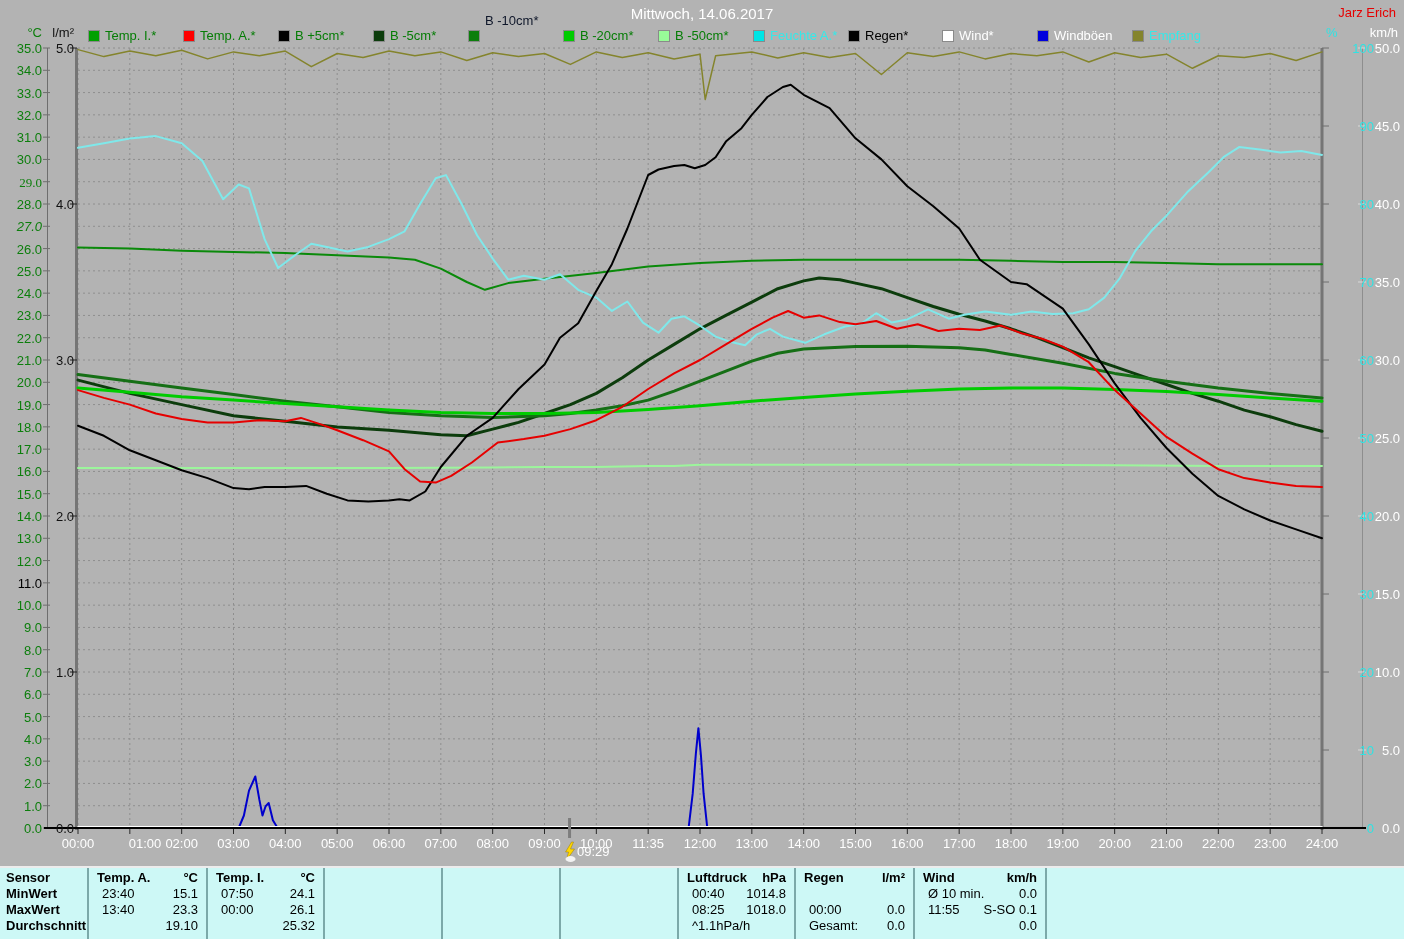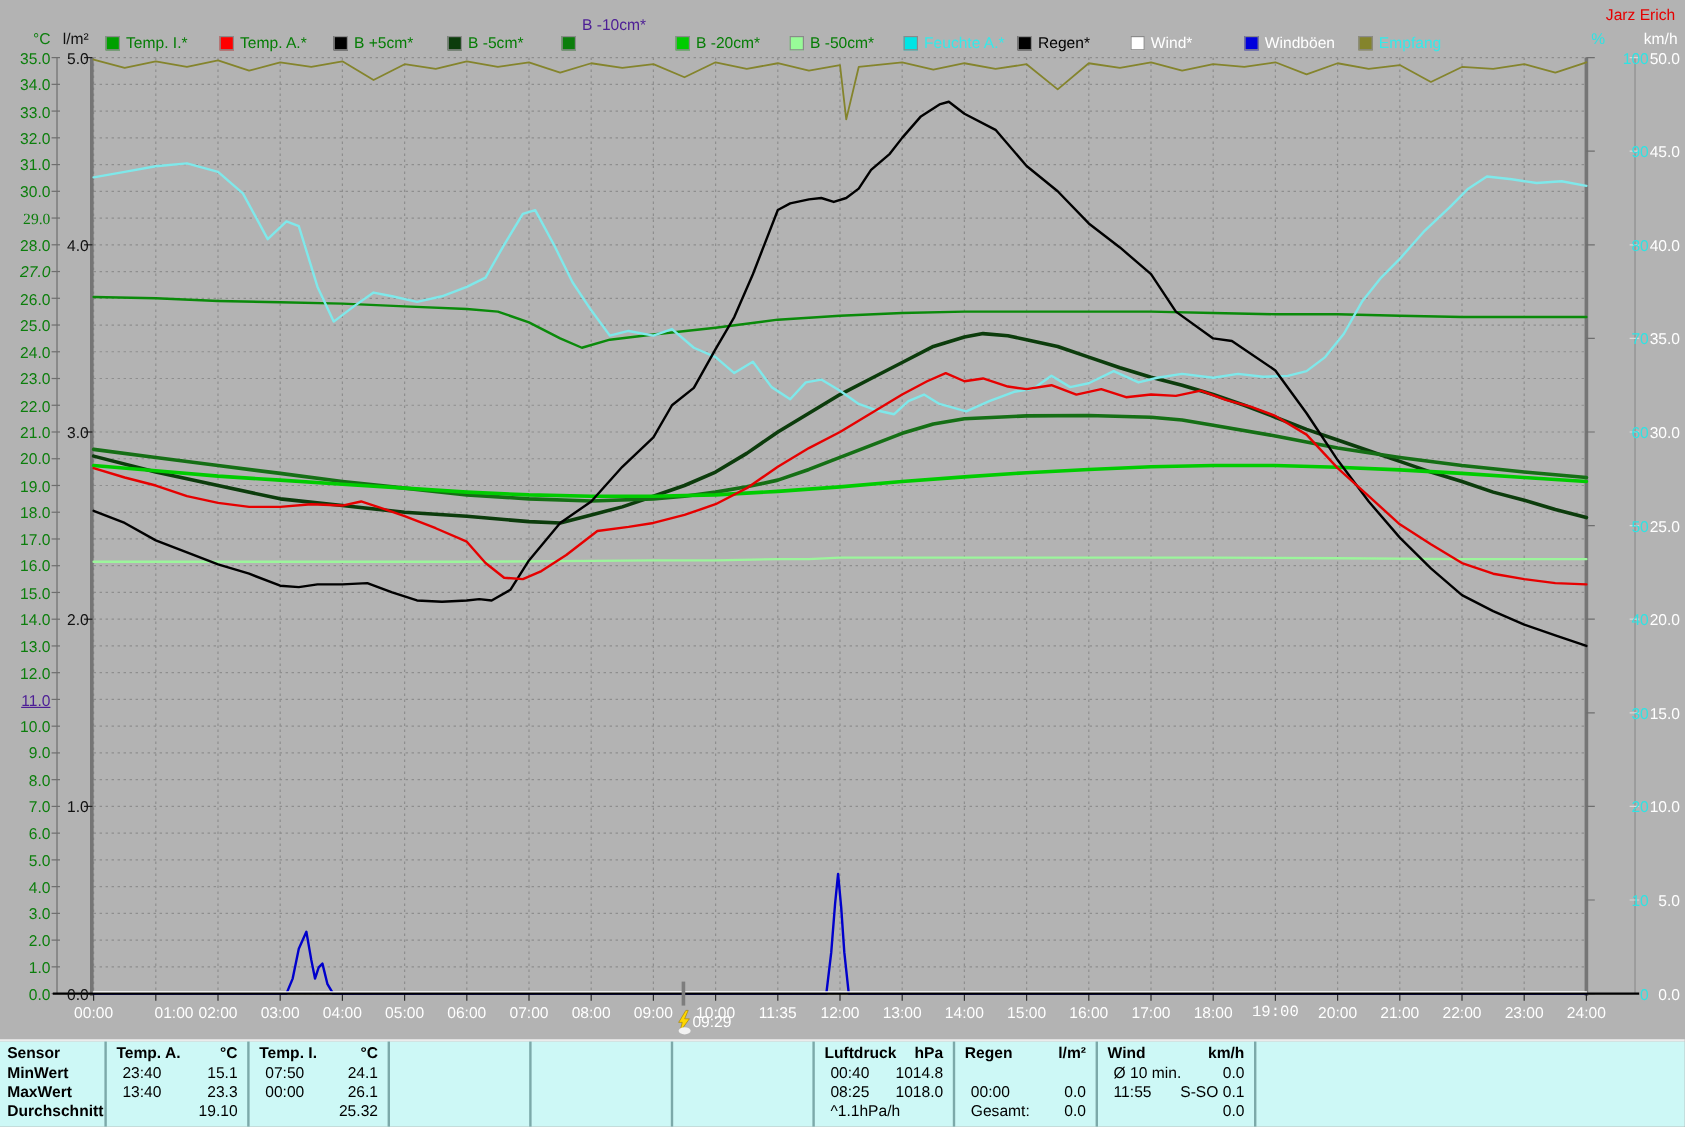--- a/index.html
+++ b/index.html
@@ -18,38 +18,39 @@
   .tsep{position:absolute;top:0;width:2px;height:71px;background:#7ca9a9;}
   .tcell{position:absolute;font-size:13px;color:#000;white-space:nowrap;}
   .bold{font-weight:bold;}
   .right{text-align:right;}
   .mlabel{position:absolute;font-size:13px;color:#ffffff;}
 </style>
 </head>
 <body>
 
 <div id="screen">
+  <div class="title">Mittwoch, 14.06.2017</div>
   <div class="station">Jarz Erich</div>
 
   <div class="unit right" style="left:14px;width:28px;color:#0c7e0c;">°C</div>
   <div class="unit right" style="left:44px;width:30px;color:#111;">l/m²</div>
   <div class="unit" style="left:1326px;color:#2fe3e3;">%</div>
   <div class="unit right" style="left:1358px;width:40px;color:#fff;">km/h</div>
 
   <div id="legend">
       <div class="lgsw" style="left: 88px; top: 30px; background: rgb(0, 160, 0);"></div>
       <div class="lglb" style="left: 105px; top: 28px; color: rgb(6, 125, 6);">Temp. I.*</div>
       <div class="lgsw" style="left: 183px; top: 30px; background: rgb(255, 0, 0);"></div>
       <div class="lglb" style="left: 200px; top: 28px; color: rgb(6, 125, 6);">Temp. A.*</div>
       <div class="lgsw" style="left: 278px; top: 30px; background: rgb(0, 0, 0);"></div>
       <div class="lglb" style="left: 295px; top: 28px; color: rgb(6, 125, 6);">B +5cm*</div>
       <div class="lgsw" style="left: 373px; top: 30px; background: rgb(12, 60, 12);"></div>
       <div class="lglb" style="left: 390px; top: 28px; color: rgb(6, 125, 6);">B -5cm*</div>
       <div class="lgsw" style="left: 468px; top: 30px; background: rgb(12, 126, 12);"></div>
-      <div class="lglb" style="left: 485px; top: 13px; color: #4c1d95;">B -10cm*</div>
+      <div class="lglb" style="left: 485px; top: 13px; color: #0f172a;">B -10cm*</div>
       <div class="lgsw" style="left: 563px; top: 30px; background: rgb(0, 204, 0);"></div>
       <div class="lglb" style="left: 580px; top: 28px; color: rgb(6, 125, 6);">B -20cm*</div>
       <div class="lgsw" style="left: 658px; top: 30px; background: rgb(152, 251, 152);"></div>
       <div class="lglb" style="left: 675px; top: 28px; color: rgb(6, 125, 6);">B -50cm*</div>
       <div class="lgsw" style="left: 753px; top: 30px; background: rgb(0, 229, 229);"></div>
       <div class="lglb" style="left: 770px; top: 28px; color: rgb(53, 233, 233);">Feuchte A.*</div>
       <div class="lgsw" style="left: 848px; top: 30px; background: rgb(0, 0, 0);"></div>
       <div class="lglb" style="left: 865px; top: 28px; color: rgb(0, 0, 0);">Regen*</div>
       <div class="lgsw" style="left: 942px; top: 30px; background: rgb(255, 255, 255);"></div>
       <div class="lglb" style="left: 959px; top: 28px; color: rgb(255, 255, 255);">Wind*</div>
@@ -237,21 +238,21 @@
       <div class="ylab" style="left:2px;width:40px;top:798.7142857142857px;color:#0c7e0c;">1.0</div>
       <div class="ylab" style="left:2px;width:40px;top:776.4285714285714px;color:#0c7e0c;">2.0</div>
       <div class="ylab" style="left:2px;width:40px;top:754.1428571428571px;color:#0c7e0c;">3.0</div>
       <div class="ylab" style="left:2px;width:40px;top:731.8571428571429px;color:#0c7e0c;">4.0</div>
       <div class="ylab" style="left:2px;width:40px;top:709.5714285714286px;color:#0c7e0c;">5.0</div>
       <div class="ylab" style="left:2px;width:40px;top:687.2857142857142px;color:#0c7e0c;">6.0</div>
       <div class="ylab" style="left:2px;width:40px;top:665px;color:#0c7e0c;">7.0</div>
       <div class="ylab" style="left:2px;width:40px;top:642.7142857142858px;color:#0c7e0c;">8.0</div>
       <div class="ylab" style="left:2px;width:40px;top:620.4285714285714px;color:#0c7e0c;">9.0</div>
       <div class="ylab" style="left:2px;width:40px;top:598.1428571428571px;color:#0c7e0c;">10.0</div>
-      <div class="ylab" style="left:2px;width:40px;top:575.8571428571429px;color:#4c1d95;text-decoration:underline;">11.0</div>
+      <div class="ylab" style="left:2px;width:40px;top:575.8571428571429px;color:#000000;">11.0</div>
       <div class="ylab" style="left:2px;width:40px;top:553.5714285714286px;color:#0c7e0c;">12.0</div>
       <div class="ylab" style="left:2px;width:40px;top:531.2857142857142px;color:#0c7e0c;">13.0</div>
       <div class="ylab" style="left:2px;width:40px;top:509px;color:#0c7e0c;">14.0</div>
       <div class="ylab" style="left:2px;width:40px;top:486.7142857142857px;color:#0c7e0c;">15.0</div>
       <div class="ylab" style="left:2px;width:40px;top:464.42857142857144px;color:#0c7e0c;">16.0</div>
       <div class="ylab" style="left:2px;width:40px;top:442.14285714285717px;color:#0c7e0c;">17.0</div>
       <div class="ylab" style="left:2px;width:40px;top:419.8571428571429px;color:#0c7e0c;">18.0</div>
       <div class="ylab" style="left:2px;width:40px;top:397.5714285714286px;color:#0c7e0c;">19.0</div>
       <div class="ylab" style="left:2px;width:40px;top:375.28571428571433px;color:#0c7e0c;">20.0</div>
       <div class="ylab" style="left:2px;width:40px;top:353px;color:#0c7e0c;">21.0</div>
@@ -309,21 +310,21 @@
       <div class="xlab" style="left: 522.5px; top: 836px;">09:00</div>
       <div class="xlab" style="left: 574.333px; top: 836px;">10:00</div>
       <div class="xlab" style="left: 626.167px; top: 836px;">11:35</div>
       <div class="xlab" style="left: 678px; top: 836px;">12:00</div>
       <div class="xlab" style="left: 729.833px; top: 836px;">13:00</div>
       <div class="xlab" style="left: 781.667px; top: 836px;">14:00</div>
       <div class="xlab" style="left: 833.5px; top: 836px;">15:00</div>
       <div class="xlab" style="left: 885.333px; top: 836px;">16:00</div>
       <div class="xlab" style="left: 937.167px; top: 836px;">17:00</div>
       <div class="xlab" style="left: 989px; top: 836px;">18:00</div>
-      <div class="xlab" style="left: 1040.83px; top: 836px; font-family: Liberation Mono, monospace;">19:00</div>
+      <div class="xlab" style="left: 1040.83px; top: 836px;">19:00</div>
       <div class="xlab" style="left: 1092.67px; top: 836px;">20:00</div>
       <div class="xlab" style="left: 1144.5px; top: 836px;">21:00</div>
       <div class="xlab" style="left: 1196.33px; top: 836px;">22:00</div>
       <div class="xlab" style="left: 1248.17px; top: 836px;">23:00</div>
       <div class="xlab" style="left: 1300px; top: 836px;">24:00</div>
     </div>
 
   <div class="mlabel" style="left:577px;top:844px;">09:29</div>
 
   <div class="tline"></div>

